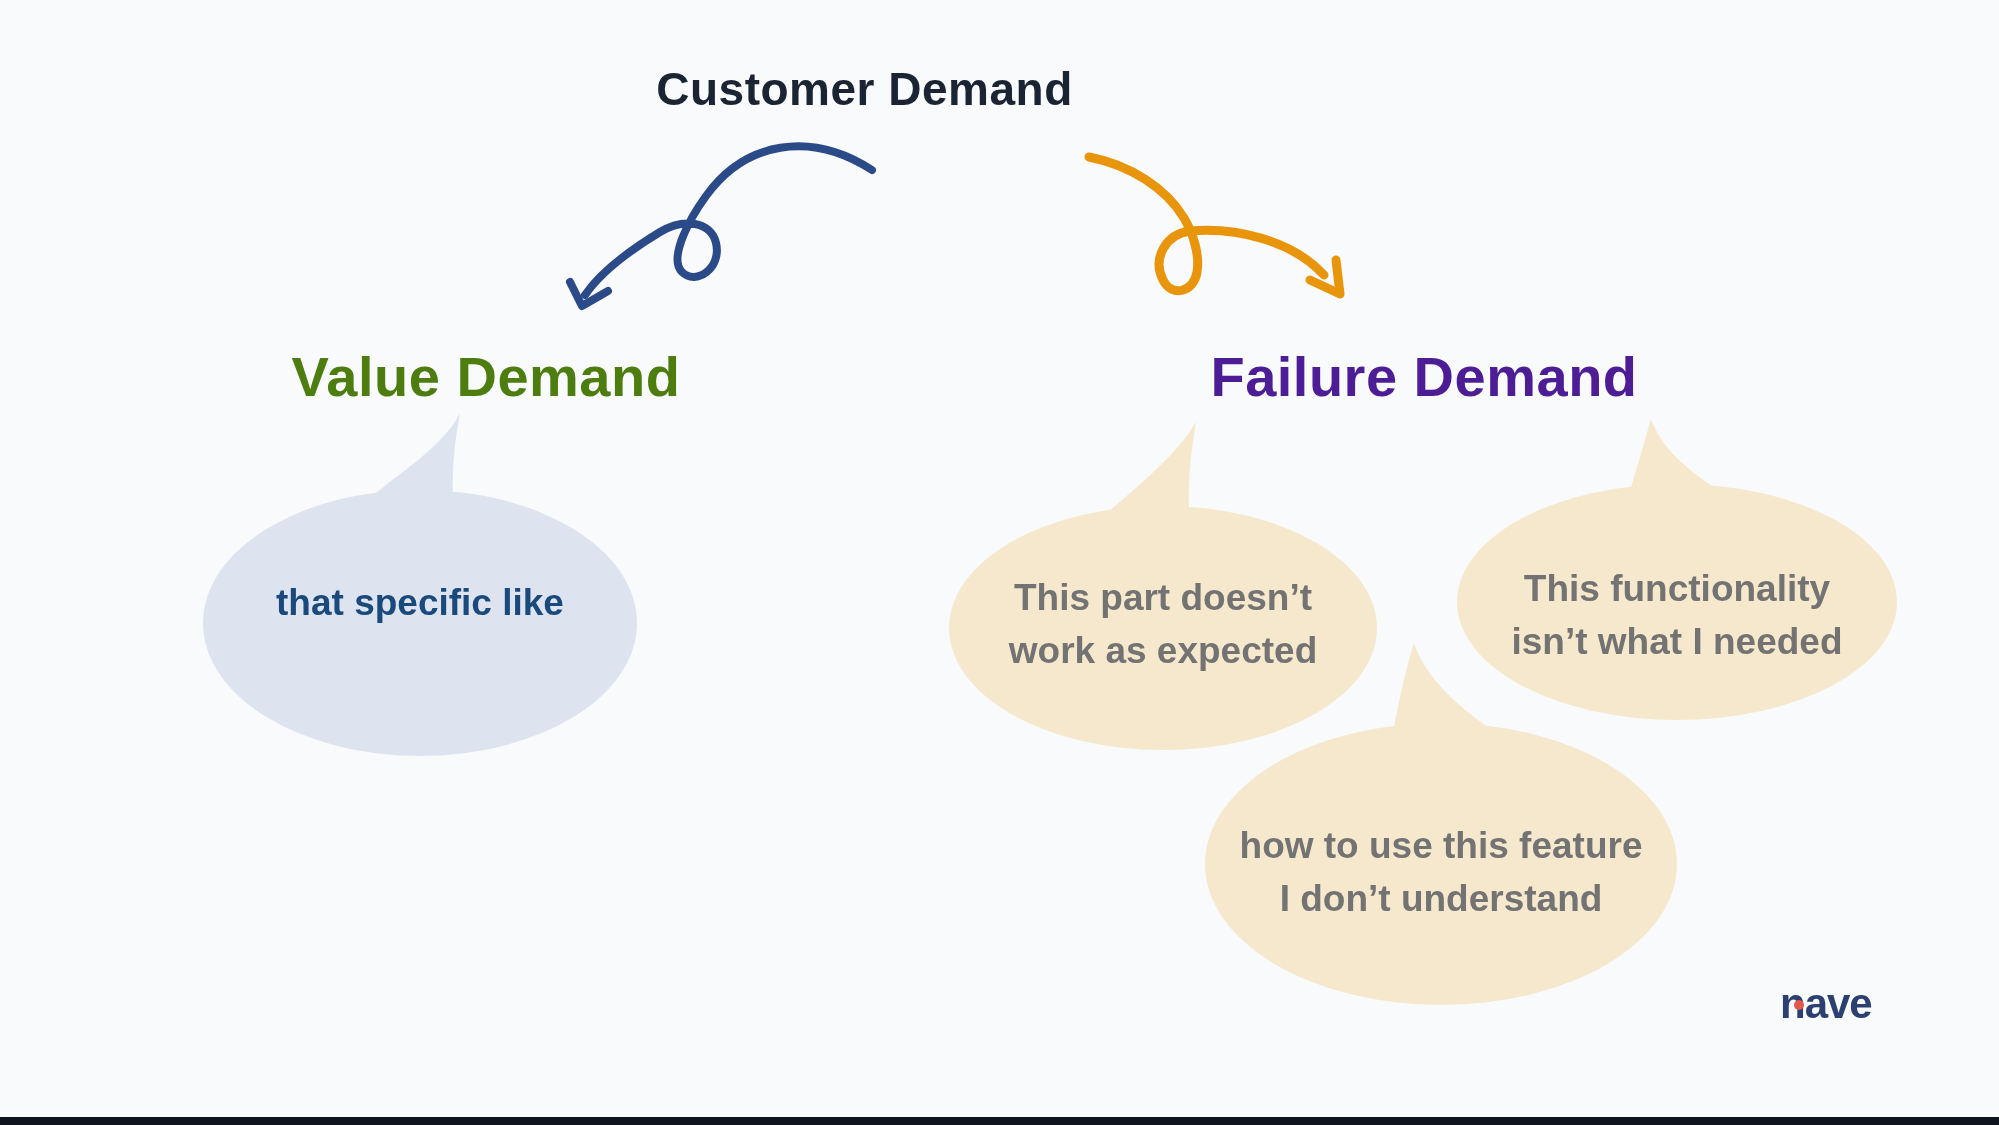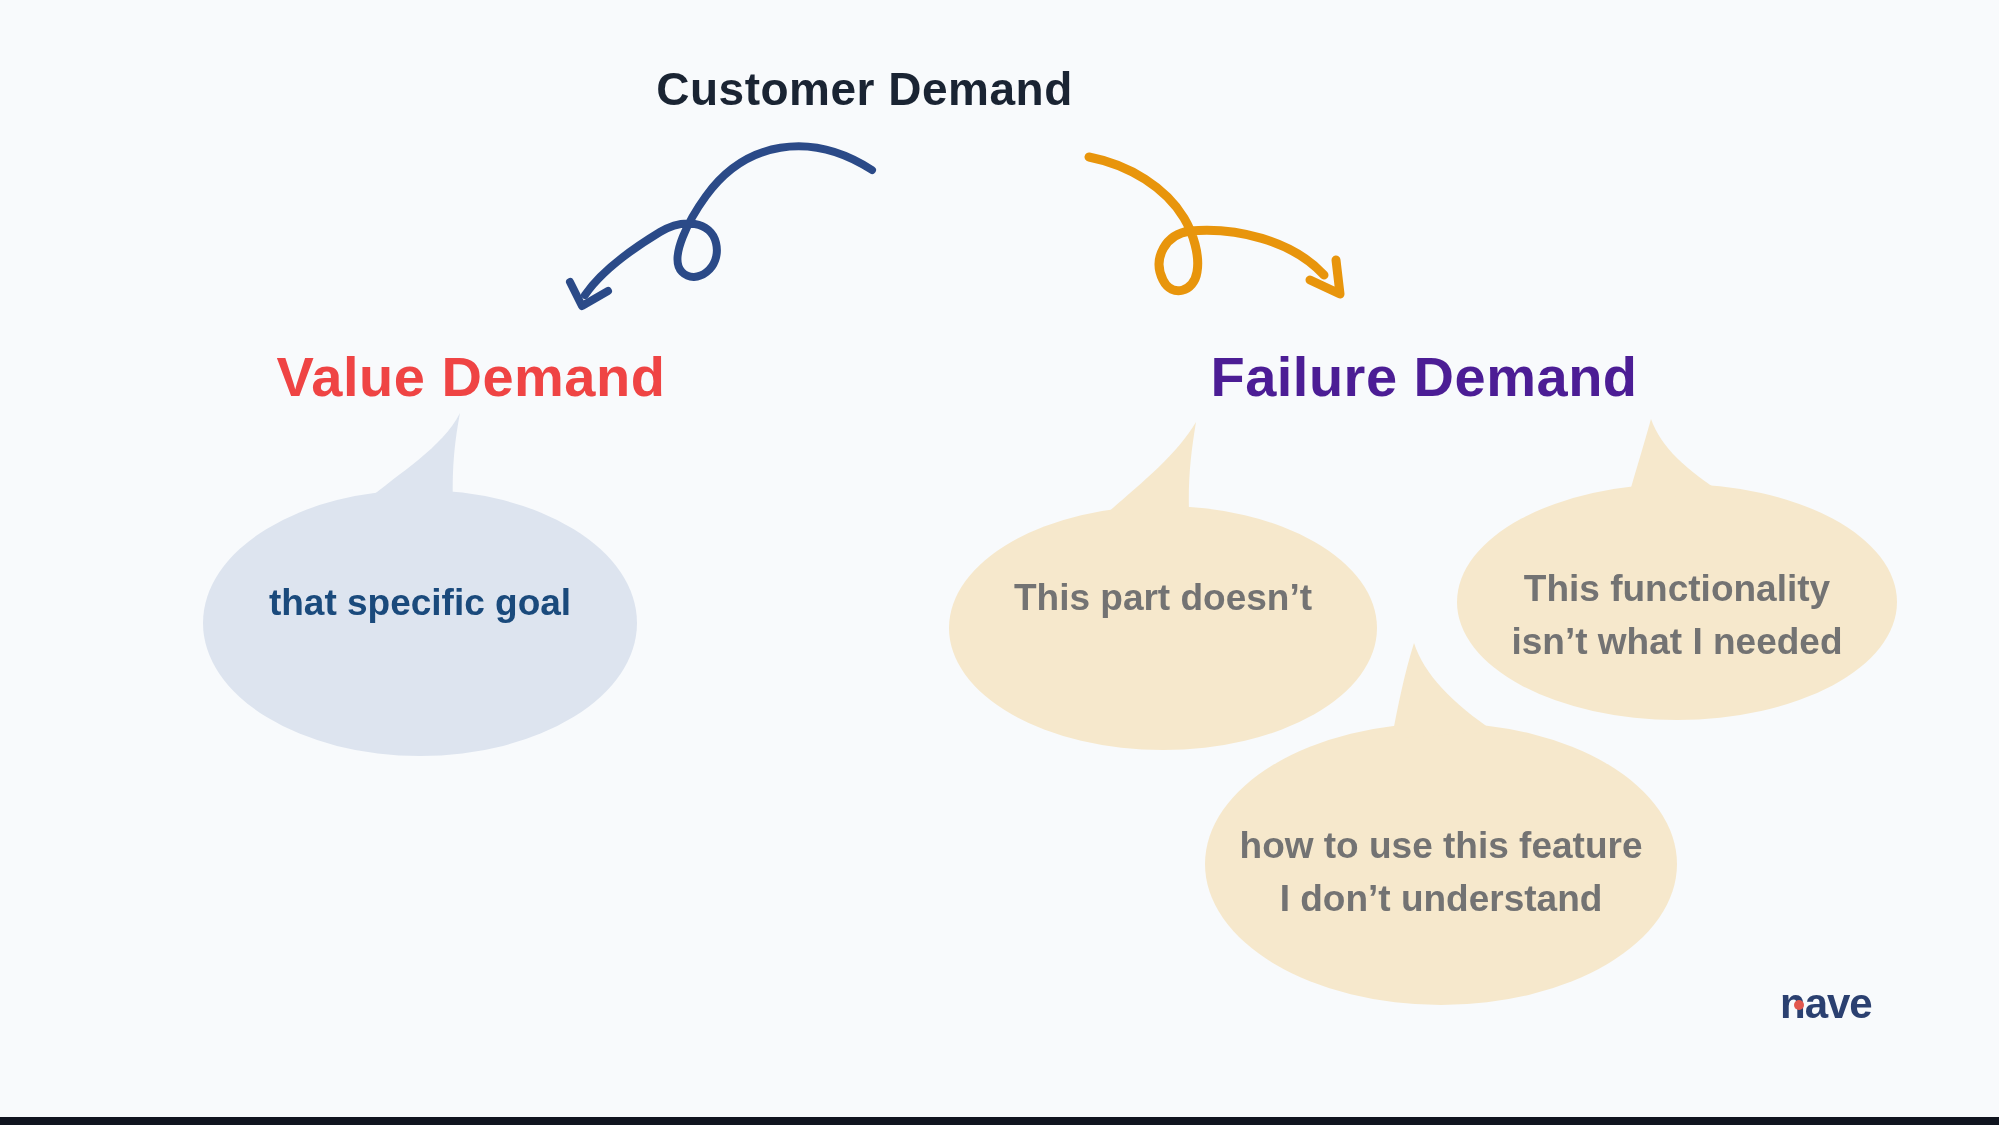--- a/index.html
+++ b/index.html
@@ -29,21 +29,21 @@
     pointer-events: none;
   }
 
   .branch-heading {
     top: 344px; width: 560px;
     text-align: center;
     font-size: 56px;
     font-weight: 700;
     letter-spacing: 0.5px;
   }
-  .branch-heading.value   { left: 191px;  color: #ef4444; }
+  .branch-heading.value   { left: 206px;  color: #4d7c0f; }
   .branch-heading.failure { left: 1144px; color: #4c1d95; }
 
   .bubble-text {
     width: 500px;
     text-align: center;
     font-size: 37px;
     font-weight: 600;
     line-height: 53px;
   }
   .bubble-text.value   { color: #1A4A7C; }
@@ -114,25 +114,26 @@
   <g>
     <ellipse cx="1441" cy="864" rx="236" ry="141" fill="#F6E8CC"></ellipse>
     <path d="M 1392 738 C 1398 704, 1405 672, 1414 643 C 1424 674, 1452 703, 1495 732 Z" fill="#F6E8CC"></path>
   </g>
 </svg>
 
 <div class="abs branch-heading value">Value Demand</div>
 <div class="abs branch-heading failure">Failure Demand</div>
 
 <div class="abs bubble-text value bt-value1">
-  <span>that specific goal</span>
+  <span>that specific like</span>
 </div>
 
 <div class="abs bubble-text failure bt-failure1">
   <span>This part doesn’t</span>
+  <span>work as expected</span>
 </div>
 
 <div class="abs bubble-text failure bt-failure2">
   <span>This functionality</span>
   <span>isn’t what I needed</span>
 </div>
 
 <div class="abs bubble-text failure bt-failure3">
   <span>how to use this feature</span>
   <span>I don’t understand</span>

